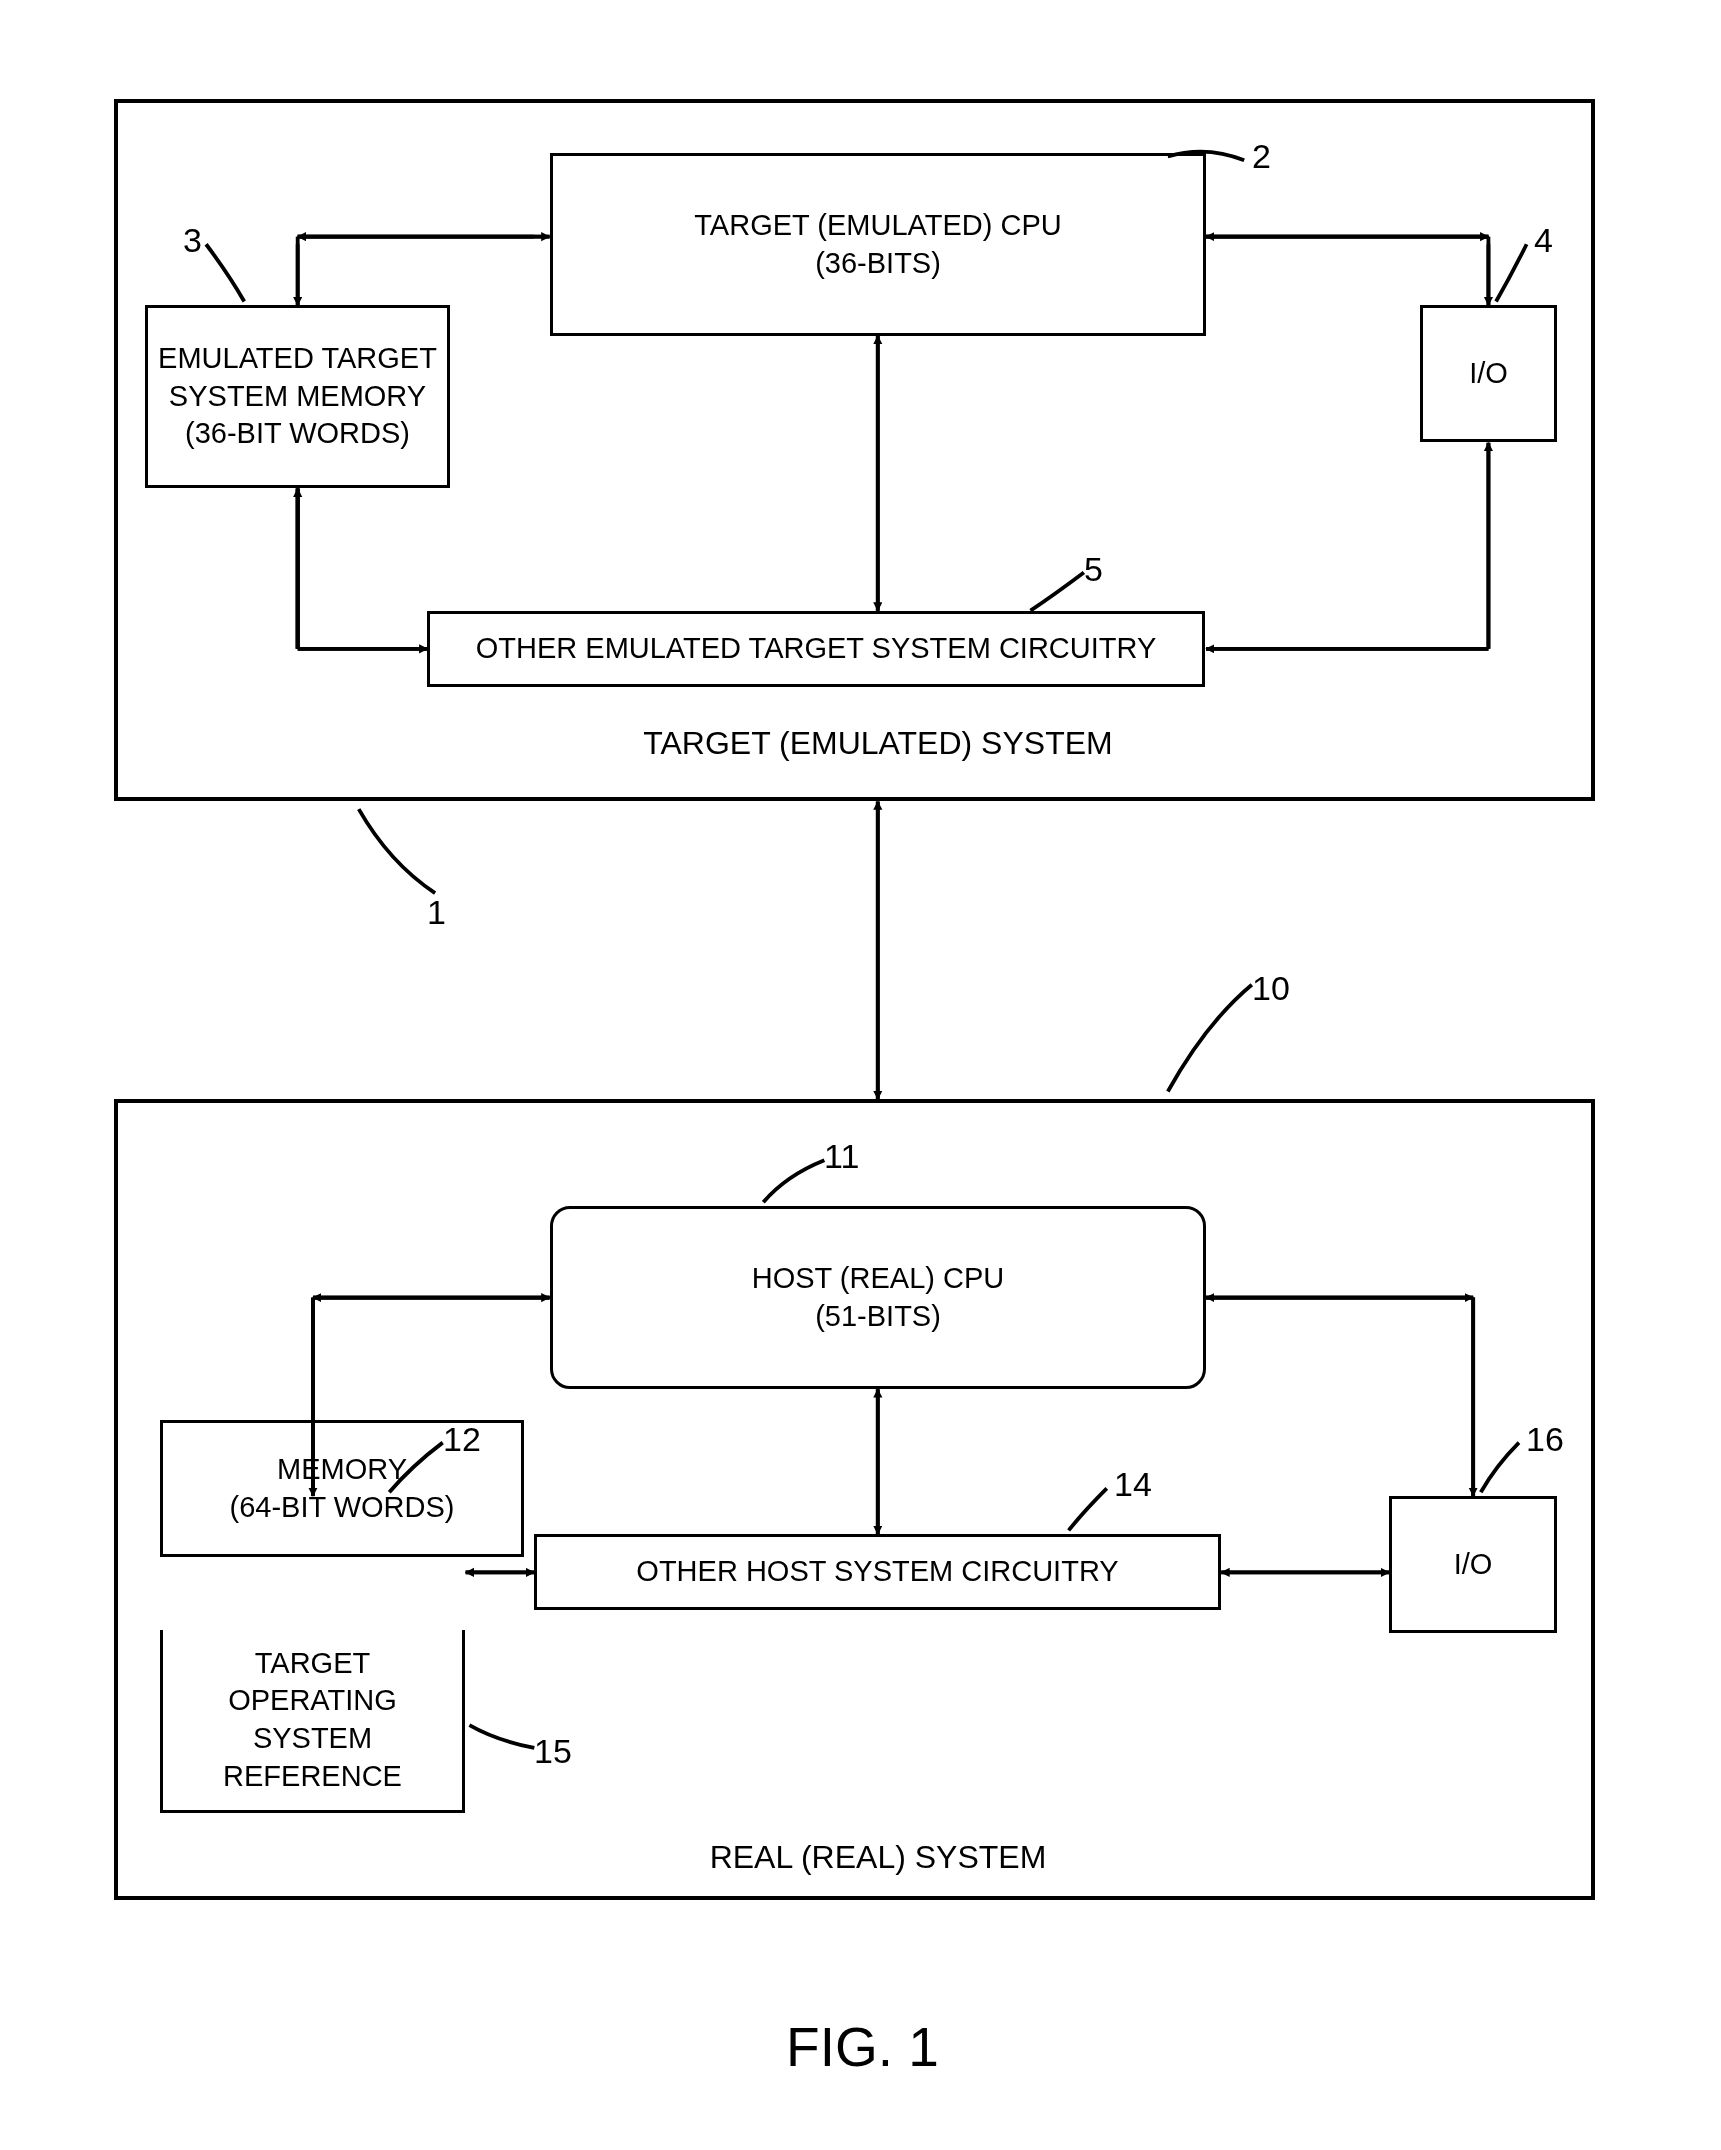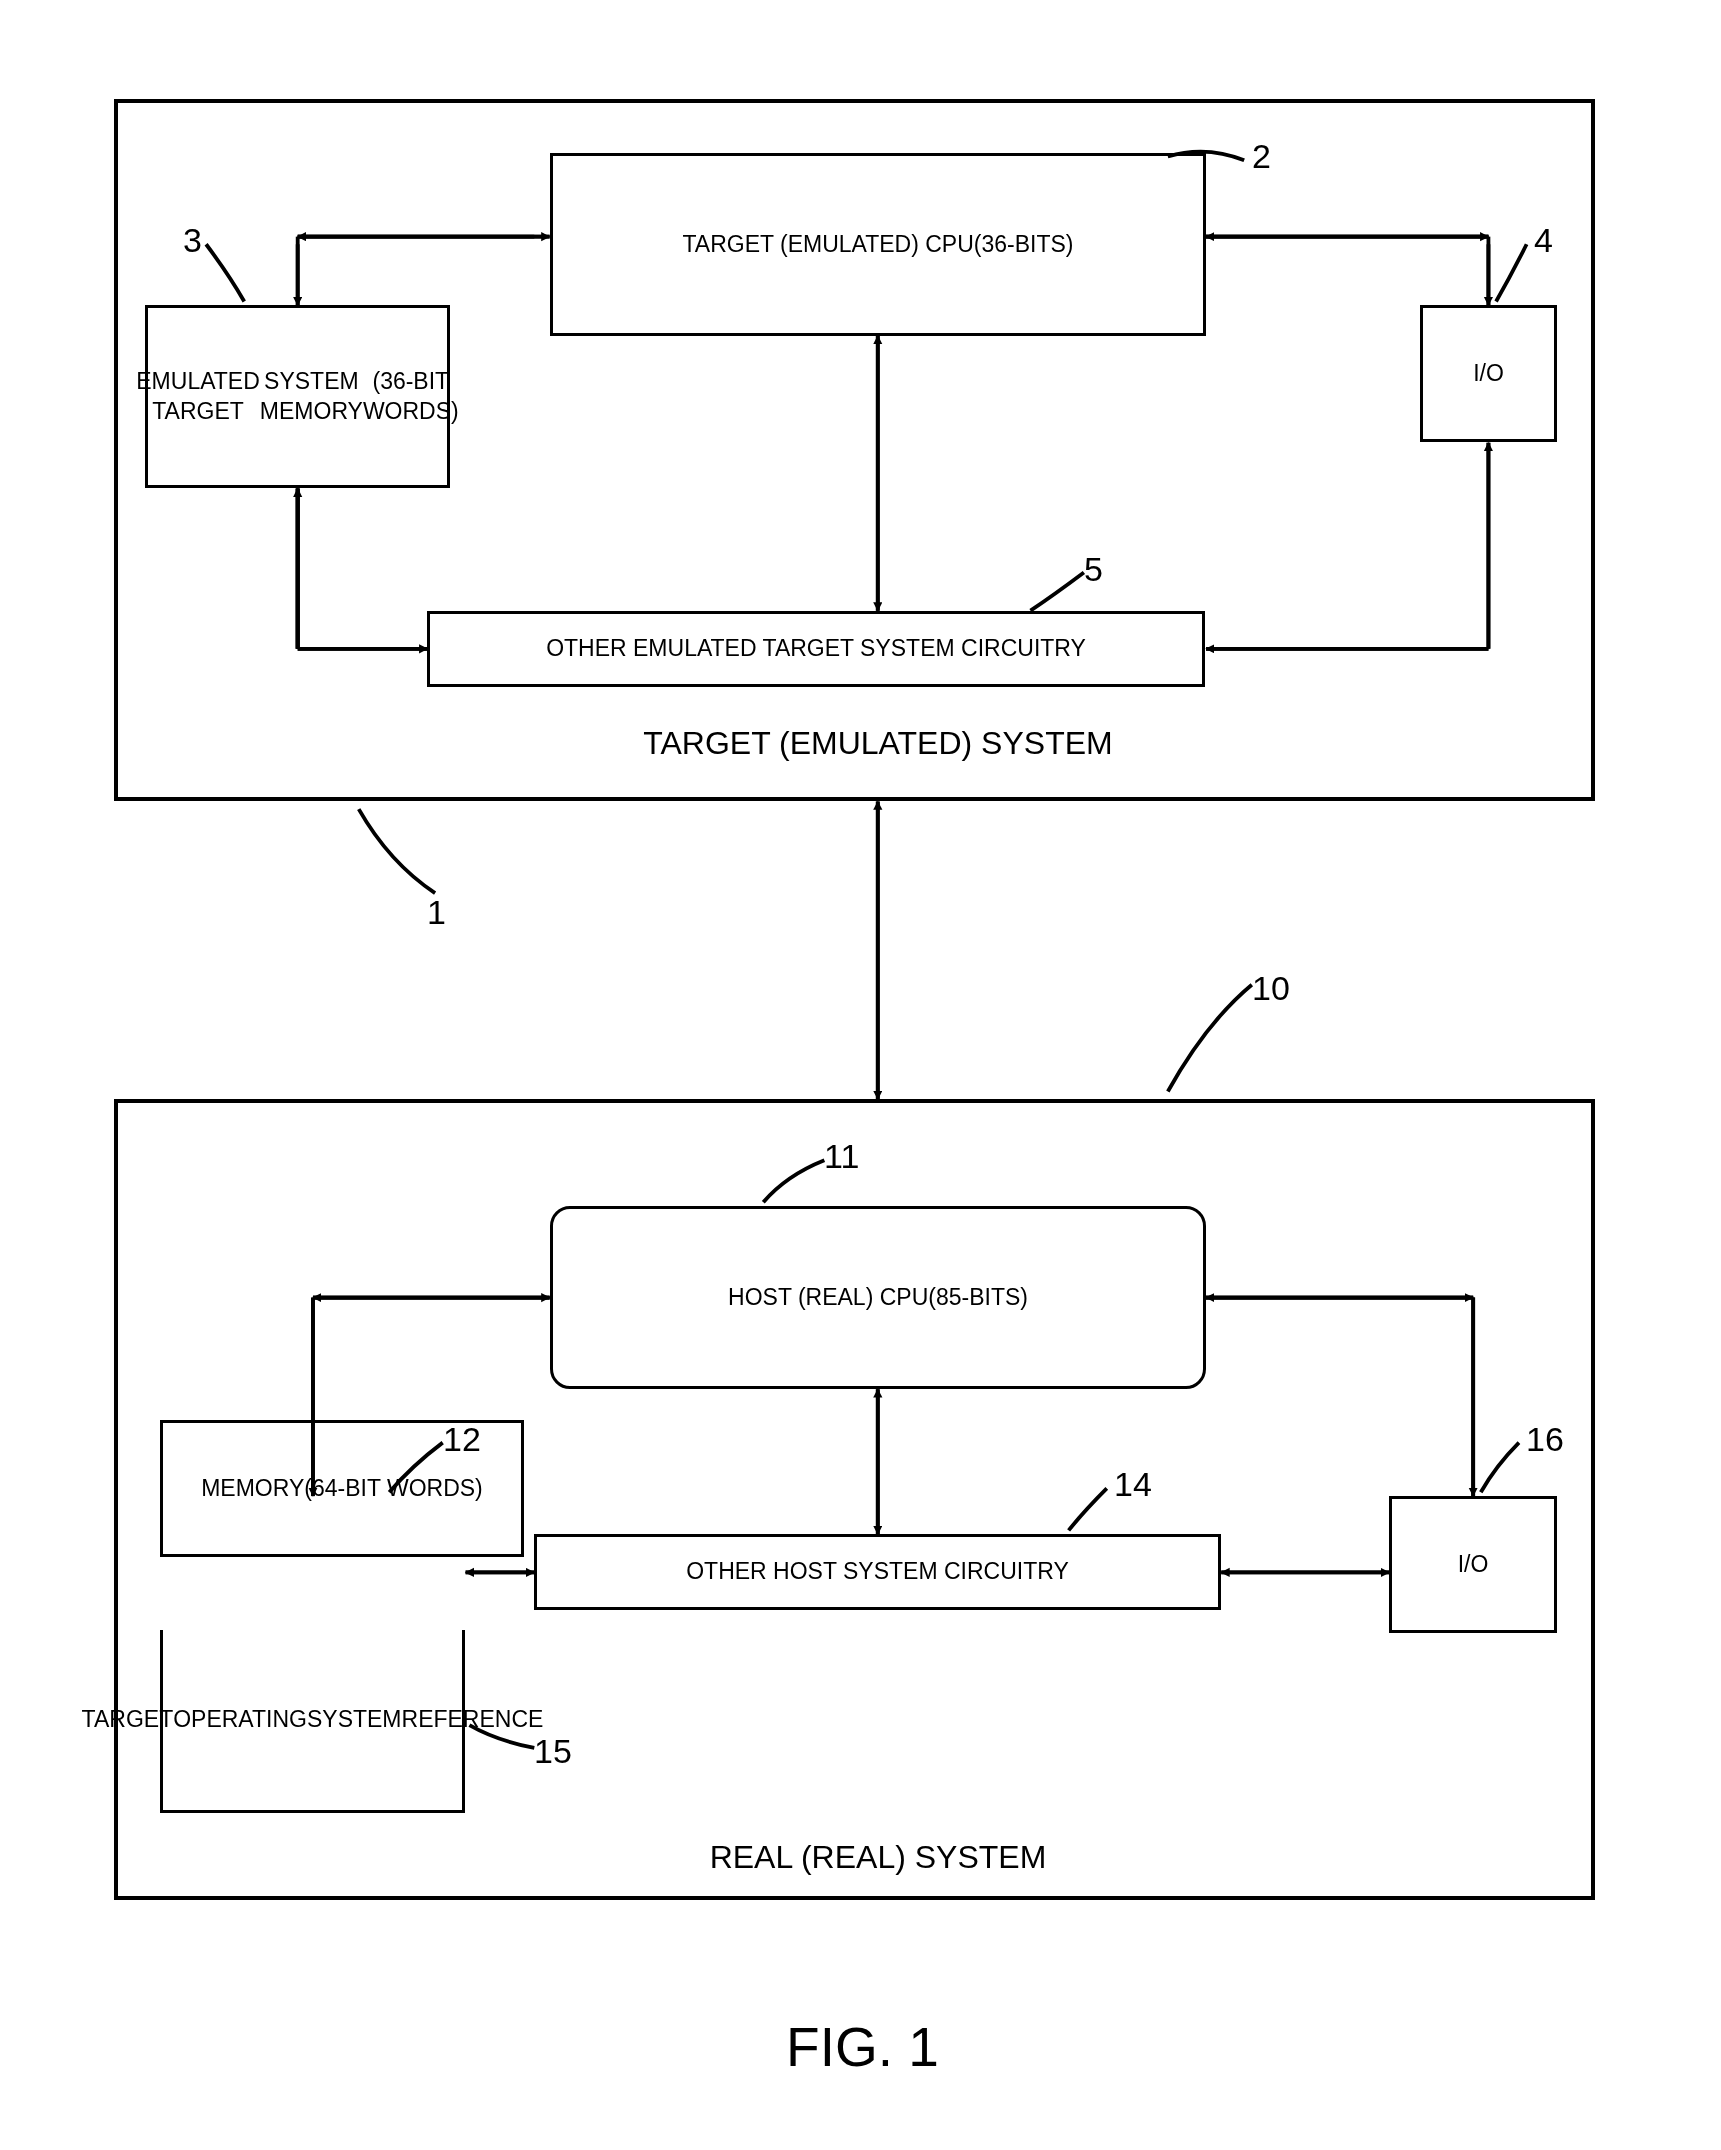--- a/index.html
+++ b/index.html
@@ -15,22 +15,22 @@
     height: 2151px;
     background: #fff;
   }
   .box {
     position: absolute;
     border: 3.1px solid #000;
     text-align: center;
     display: flex;
     align-items: center;
     justify-content: center;
-    flex-direction: row;
-    font-size: 23px;
+    flex-direction: column;
+    font-size: 29px;
     line-height: 1.3;
     background: #fff;
   }
   .thickbox {
     border-width: 4.6px;
   }
   .label {
     position: absolute;
     font-size: 32px;
     text-align: center;
@@ -77,21 +77,21 @@
   <div class="box" style="left:427px; top:611px; width:778px; height:76px;">
     <div>OTHER EMULATED TARGET SYSTEM CIRCUITRY</div>
   </div>
 
   <div class="label" style="left:550px; top:725px; width:656px;">TARGET  (EMULATED)  SYSTEM</div>
 
   <div class="box thickbox" style="left:114px; top:1099px; width:1481px; height:801px; display:block;"></div>
 
   <div class="box" style="left:550px; top:1206px; width:656px; height:183px;border-radius:20px;">
     <div>HOST (REAL) CPU</div>
-    <div>(85-BITS)</div>
+    <div>(51-BITS)</div>
   </div>
 
   <div class="box" style="left:160px; top:1420px; width:364px; height:137px;">
     <div>MEMORY</div>
     <div>(64-BIT WORDS)</div>
   </div>
 
   <div class="box" style="left:160px; top:1630px; width:305px; height:183px; border-top:0;">
     <div>TARGET</div>
     <div>OPERATING</div>

